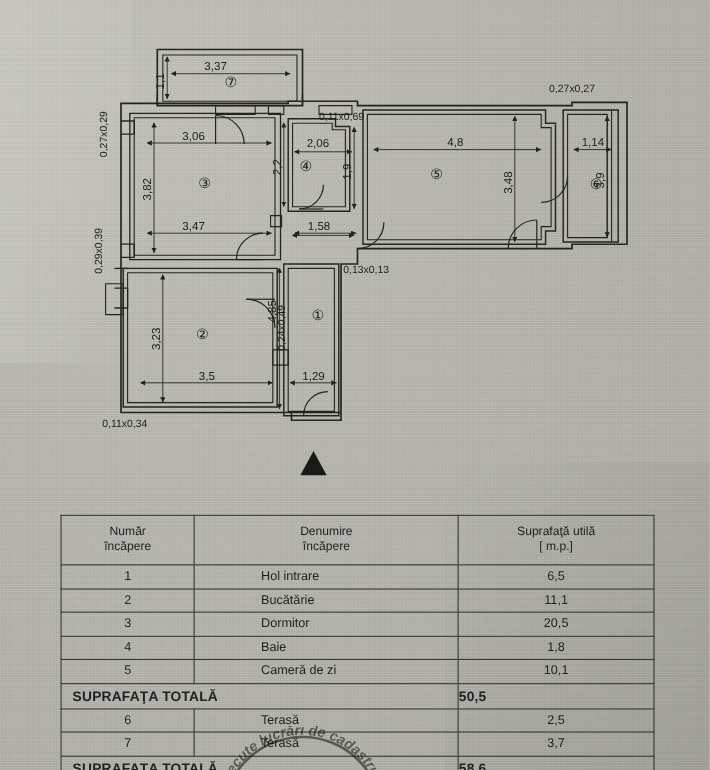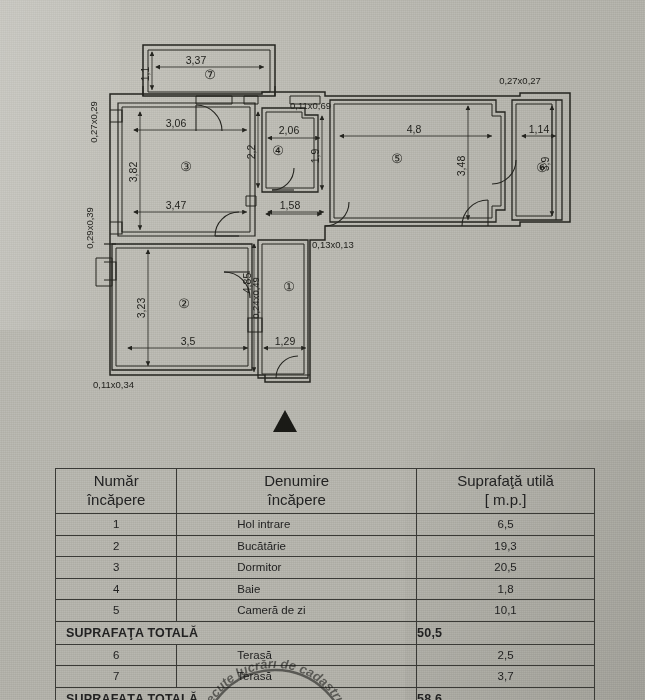--- a/index.html
+++ b/index.html
@@ -22,21 +22,21 @@
   }
   .shade-tl{position:absolute;left:0;top:0;width:120px;height:330px;
     background:linear-gradient(100deg,rgba(255,255,255,.18),rgba(255,255,255,0));pointer-events:none;}
   .shade-br{position:absolute;right:0;bottom:0;width:240px;height:280px;
     background:linear-gradient(300deg,rgba(0,0,0,.07),rgba(0,0,0,0));pointer-events:none;}
 
   #plan-svg{position:absolute;left:0;top:0;}
   .tbl-wrap{position:absolute;left:55px;top:468px;width:540px;}
   table{border-collapse:collapse;width:100%;font-size:11.5px;}
   td,th{border:1px solid #3a3a36;padding:0;color:#222;}
-  .hdr td{height:44px;text-align:center;font-weight:normal;line-height:1.25;font-size:15px;}
+  .hdr td{height:44px;text-align:center;font-weight:normal;line-height:1.25;font-size:11px;}
   .r td{height:20.5px;text-align:center;}
   .r td.nm{text-align:left;padding-left:60px;margin-top:20px;}
   .sum td{height:22px;font-weight:bold;font-size:12.5px;letter-spacing:.2px;}
   .sum td.lbl{text-align:left;padding-left:10px;}
   .sum td.val{}
   .c1{width:22.5%;}
   .c2{width:44.5%;}
   .c3{width:33%;}
   .stamp{
     position:absolute;left:195px;top:660px;width:160px;height:90px;
@@ -202,21 +202,21 @@
       </td>
     </tr>
     <tr class="r">
           <td>1</td>
           <td class="nm">Hol intrare</td>
           <td>6,5</td>
         </tr>
     <tr class="r">
           <td>2</td>
           <td class="nm">Bucătărie</td>
-          <td>19,3</td>
+          <td>11,1</td>
         </tr>
     <tr class="r">
           <td>3</td>
           <td class="nm">Dormitor</td>
           <td>20,5</td>
         </tr>
     <tr class="r">
           <td>4</td>
           <td class="nm">Baie</td>
           <td>1,8</td>

